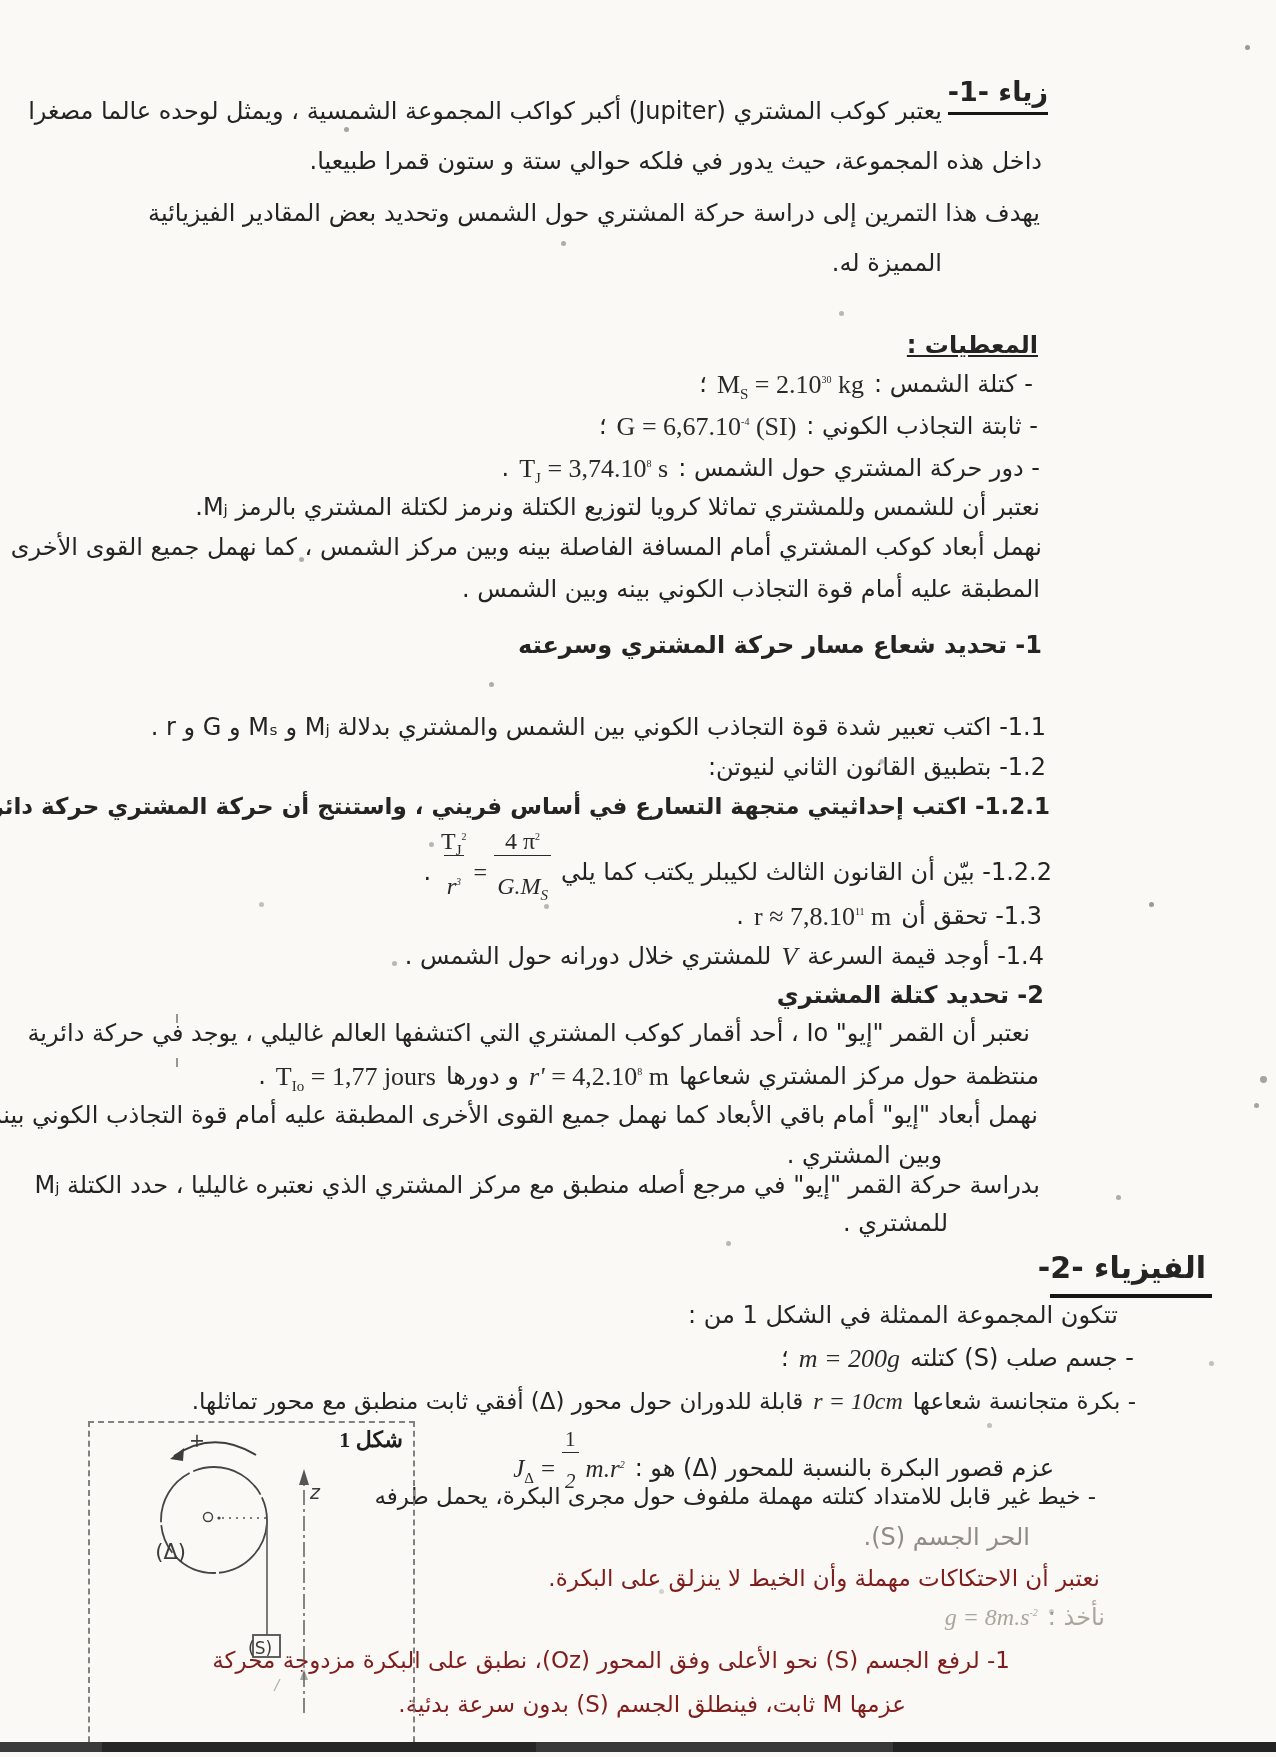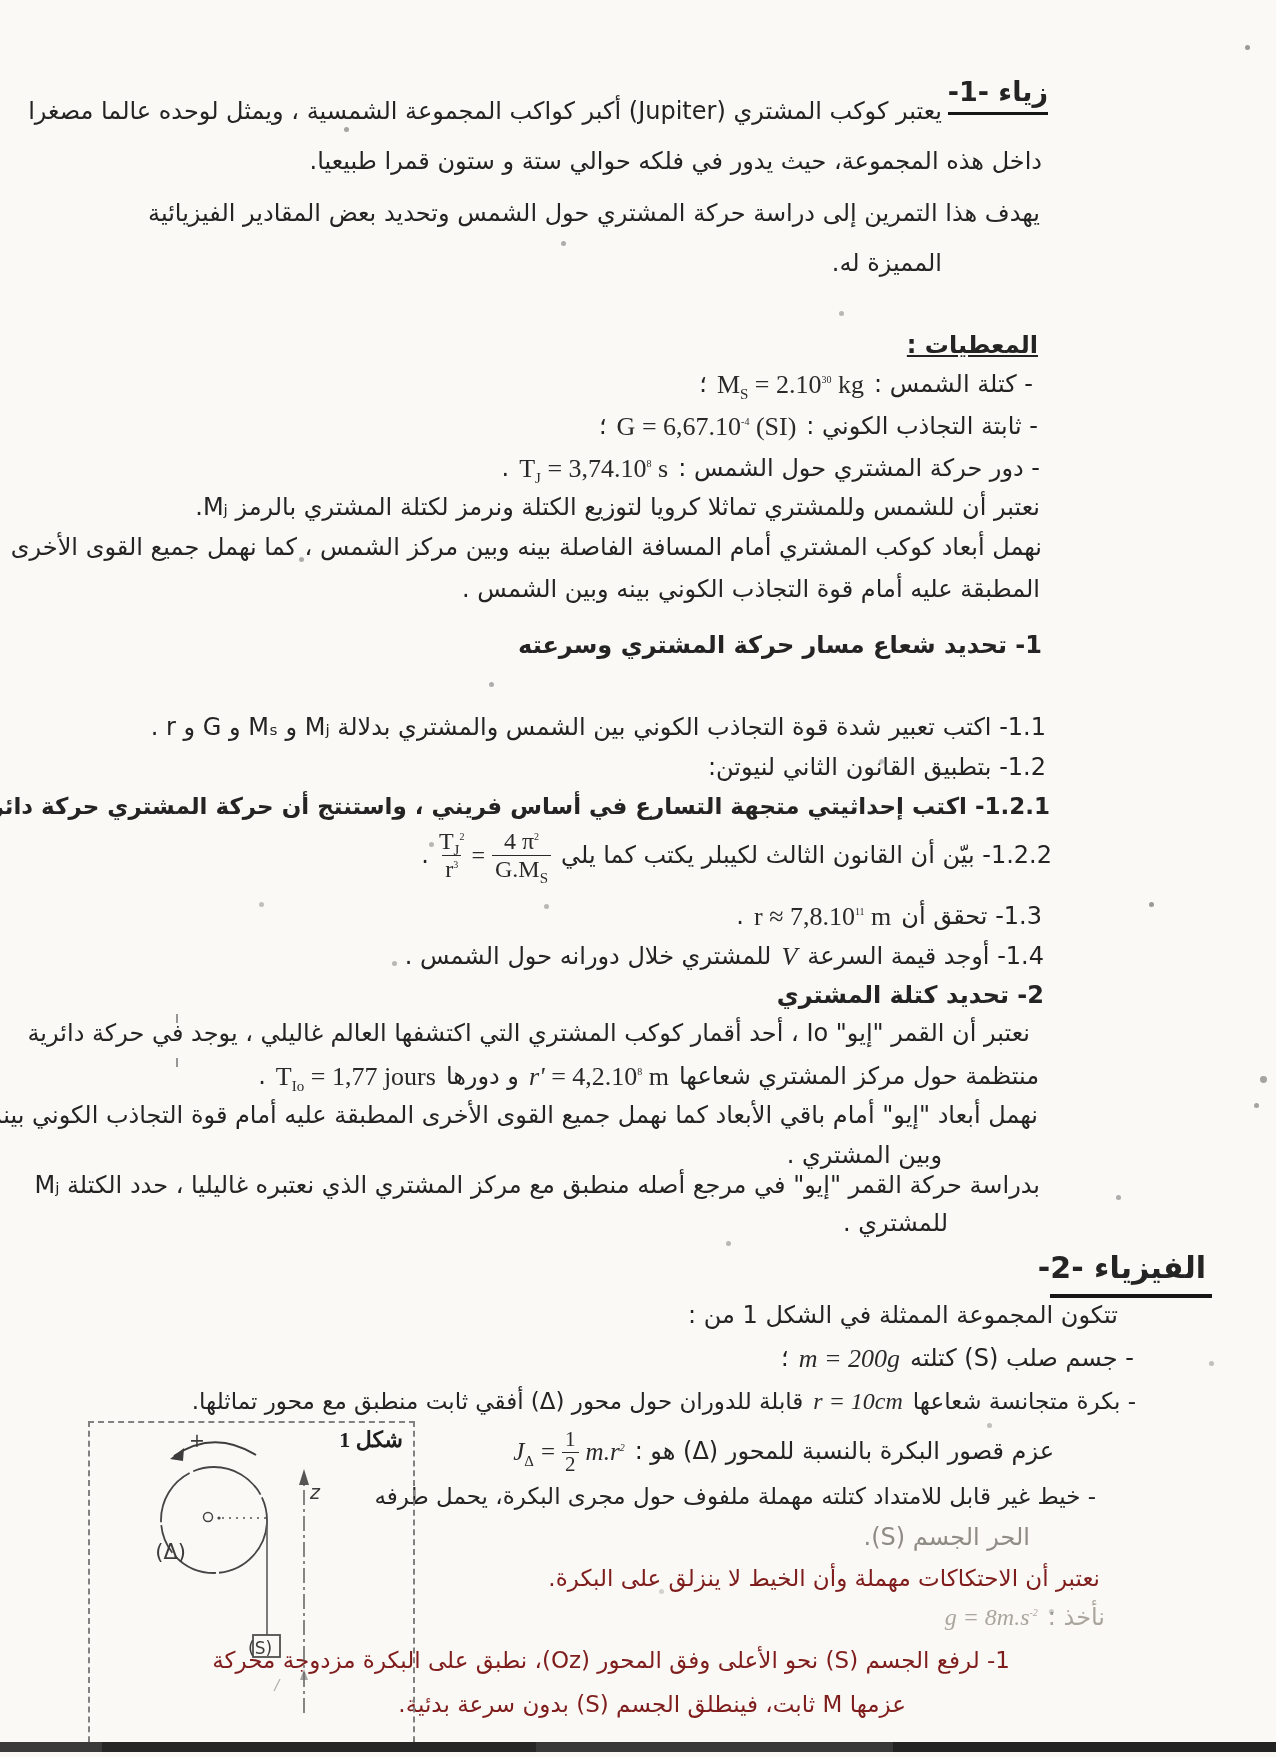--- a/index.html
+++ b/index.html
@@ -19,21 +19,21 @@
   .row{display:flex;align-items:center;gap:10px;}
   .bold{font-weight:bold;}
   .sz27{font-size:27px;}
   .sz30{font-size:30px;}
   .under{border-bottom:3px solid #161616;padding-bottom:3px;}
   .fm{direction:ltr;font-family:"Liberation Serif","DejaVu Serif","DejaVu Sans",serif;font-size:26px;color:#2a2a2a;}
   .fm sub{font-size:15px;line-height:0;}
   .fm sup{font-size:10px;line-height:0;}
   .it{font-style:italic;}
   .frac{display:inline-flex;flex-direction:column;align-items:center;line-height:1.12;text-align:center;vertical-align:middle;}
-  .frac .den{border-top:1.6px solid currentColor;padding:0 3px;}
+  .frac .den{border-top:1.6px solid currentColor;padding:17px 3px;font-style:italic;}
   .faded{color:var(--faded);}
   .vfaded{color:var(--vfaded);}
   .softfade{color:#7f1d1d;}
   .fig-frame{
     position:absolute;left:88px;top:1421px;width:327px;height:331px;
     border:2px dashed #818181;box-sizing:border-box;background:transparent;
   }
   .fig-label{position:absolute;top:4px;right:10px;font-size:22px;font-weight:bold;color:#1f1f1f;font-family:Liberation Serif, serif;}
   .fig-svg{position:absolute;left:0;top:0;}
   .bottom-bar{

